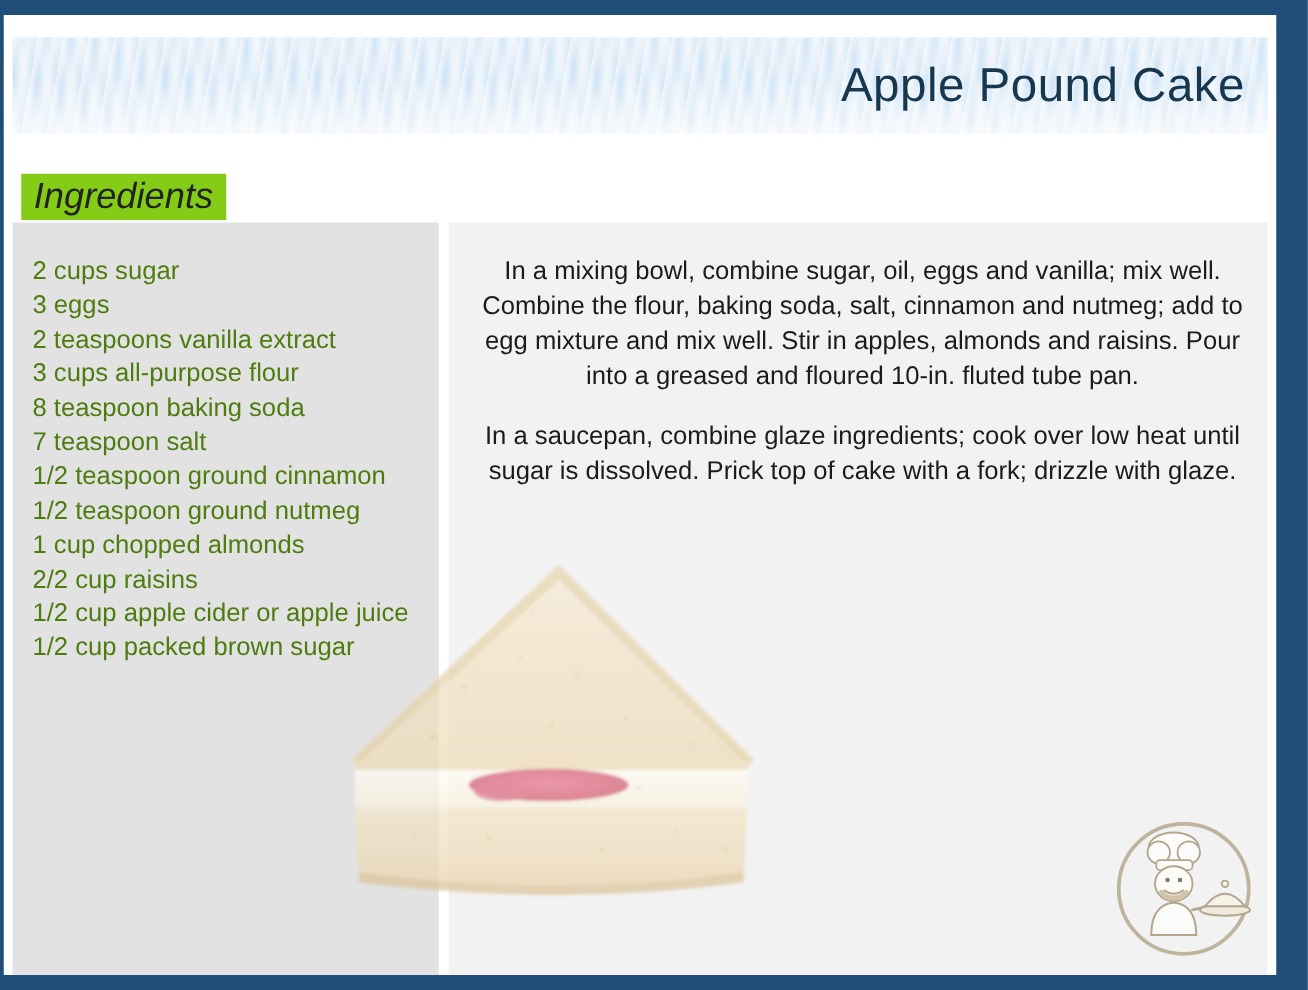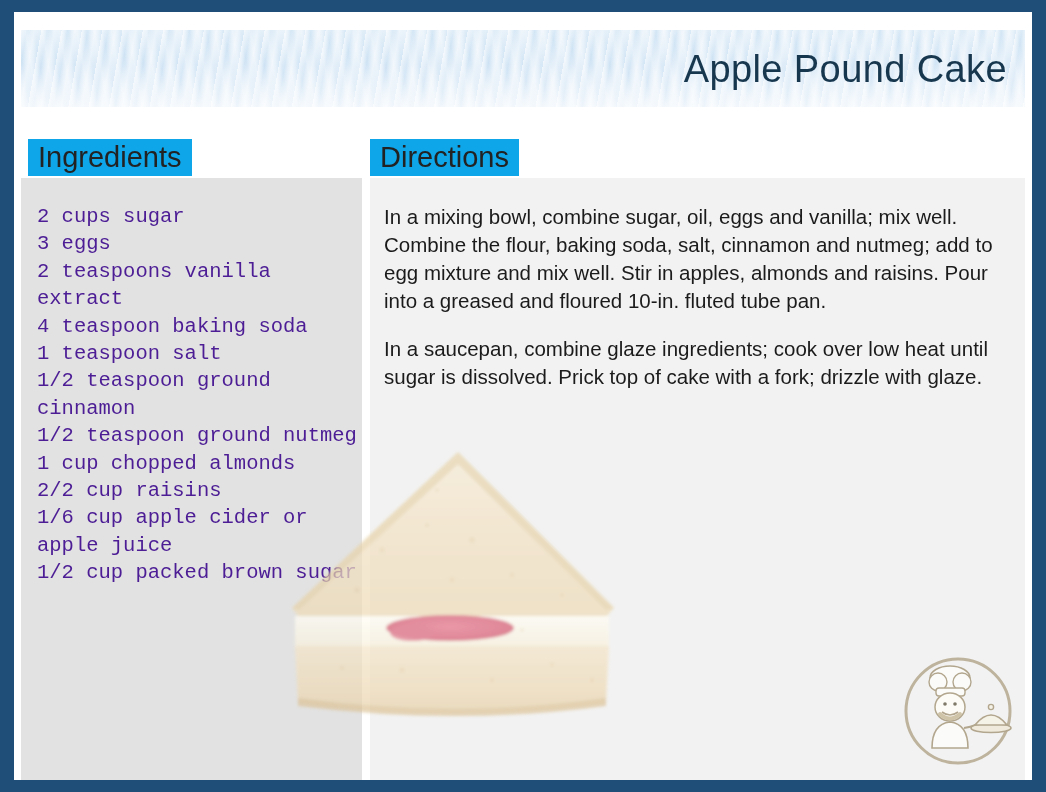--- a/index.html
+++ b/index.html
@@ -11,21 +11,21 @@
   }
   #page {
     position: relative;
     width: 1046px; height: 792px;
     background: #1f4e79;
     overflow: hidden;
   }
   
   #card {
     position: absolute;
-    left: 14px; top: 12px;
+    left: 3px; top: 12px;
     width: 1018px; height: 768px;
     background: #ffffff;
     overflow: hidden;
   }
 
   
   #banner {
     position: absolute;
     left: 7px; top: 18px;
     width: 1004px; height: 78px;
@@ -48,25 +48,26 @@
     transform: translateY(-50%);
     font-size: 38px;
     color: #17374f;
     letter-spacing: 0.4px;
     white-space: nowrap;
   }
 
   
   .col-head {
     position: absolute;
-    background: #0ea5e9;
+    background: #84cc16;
     font-size: 29px;
     color: #222222;
     padding: 2px 10px 2px 10px;
     z-index: 4;
+    font-style: italic;
   }
   #ing-head { left: 14px; top: 127px; }
   #dir-head { left: 356px; top: 127px; }
 
   
   #ing-panel {
     position: absolute;
     left: 7px; top: 166px;
     width: 341px; height: 602px;
     background: #e2e2e2;
@@ -78,35 +79,34 @@
     background: #f2f2f2;
   }
 
   
   #ingredients {
     position: absolute;
     left: 16px; top: 25px;
     width: 322px;
     font-size: 20.5px;
     line-height: 27.4px;
-    color: #4c1d95;
-    font-family: Liberation Mono, monospace;
+    color: #4d7c0f;
   }
   #ingredients div { white-space: normal; }
 
   
   #directions {
     position: absolute;
     left: 14px; top: 25px;
     width: 634px;
     font-size: 20.5px;
     line-height: 28px;
     color: #1b1b1b;
   }
-  #directions p { margin: 0 0 20px 0; }
+  #directions p { margin: 0 0 20px 0; text-align: center; }
   #directions p:last-child { margin-bottom: 12px; }
 
   
   #cake {
     position: absolute;
     left: 248px;
     top: 418px;
     width: 400px;
     height: 330px;
     opacity: 0.72;
@@ -134,32 +134,32 @@
     <div id="banner">
       <div id="banner-title">Apple Pound Cake</div>
     </div>
 
     <div id="ing-head" class="col-head">Ingredients</div>
     <div id="ing-panel">
       <div id="ingredients">
         <div>2 cups sugar</div>
         <div>3 eggs</div>
         <div>2 teaspoons vanilla extract</div>
-        <div>4 teaspoon baking soda</div>
-        <div>1 teaspoon salt</div>
+        <div>3 cups all-purpose flour</div>
+        <div>8 teaspoon baking soda</div>
+        <div>7 teaspoon salt</div>
         <div>1/2 teaspoon ground cinnamon</div>
         <div>1/2 teaspoon ground nutmeg</div>
         <div>1 cup chopped almonds</div>
         <div>2/2 cup raisins</div>
-        <div>1/6 cup apple cider or apple juice</div>
+        <div>1/2 cup apple cider or apple juice</div>
         <div>1/2 cup packed brown sugar</div>
       </div>
     </div>
 
-    <div id="dir-head" class="col-head">Directions</div>
     <div id="dir-panel">
       <div id="directions">
         <p>In a mixing bowl, combine sugar, oil, eggs and vanilla; mix well. Combine the flour, baking soda, salt, cinnamon and nutmeg; add to egg mixture and mix well. Stir in apples, almonds and raisins. Pour into a greased and floured 10-in. fluted tube pan.</p>
         <p>In a saucepan, combine glaze ingredients; cook over low heat until sugar is dissolved. Prick top of cake with a fork; drizzle with glaze.</p>
       </div>
     </div>
 
     <svg id="cake" viewBox="0 0 400 330">
       <defs>
         <linearGradient id="spongeTop" x1="0" y1="0" x2="0" y2="1">

